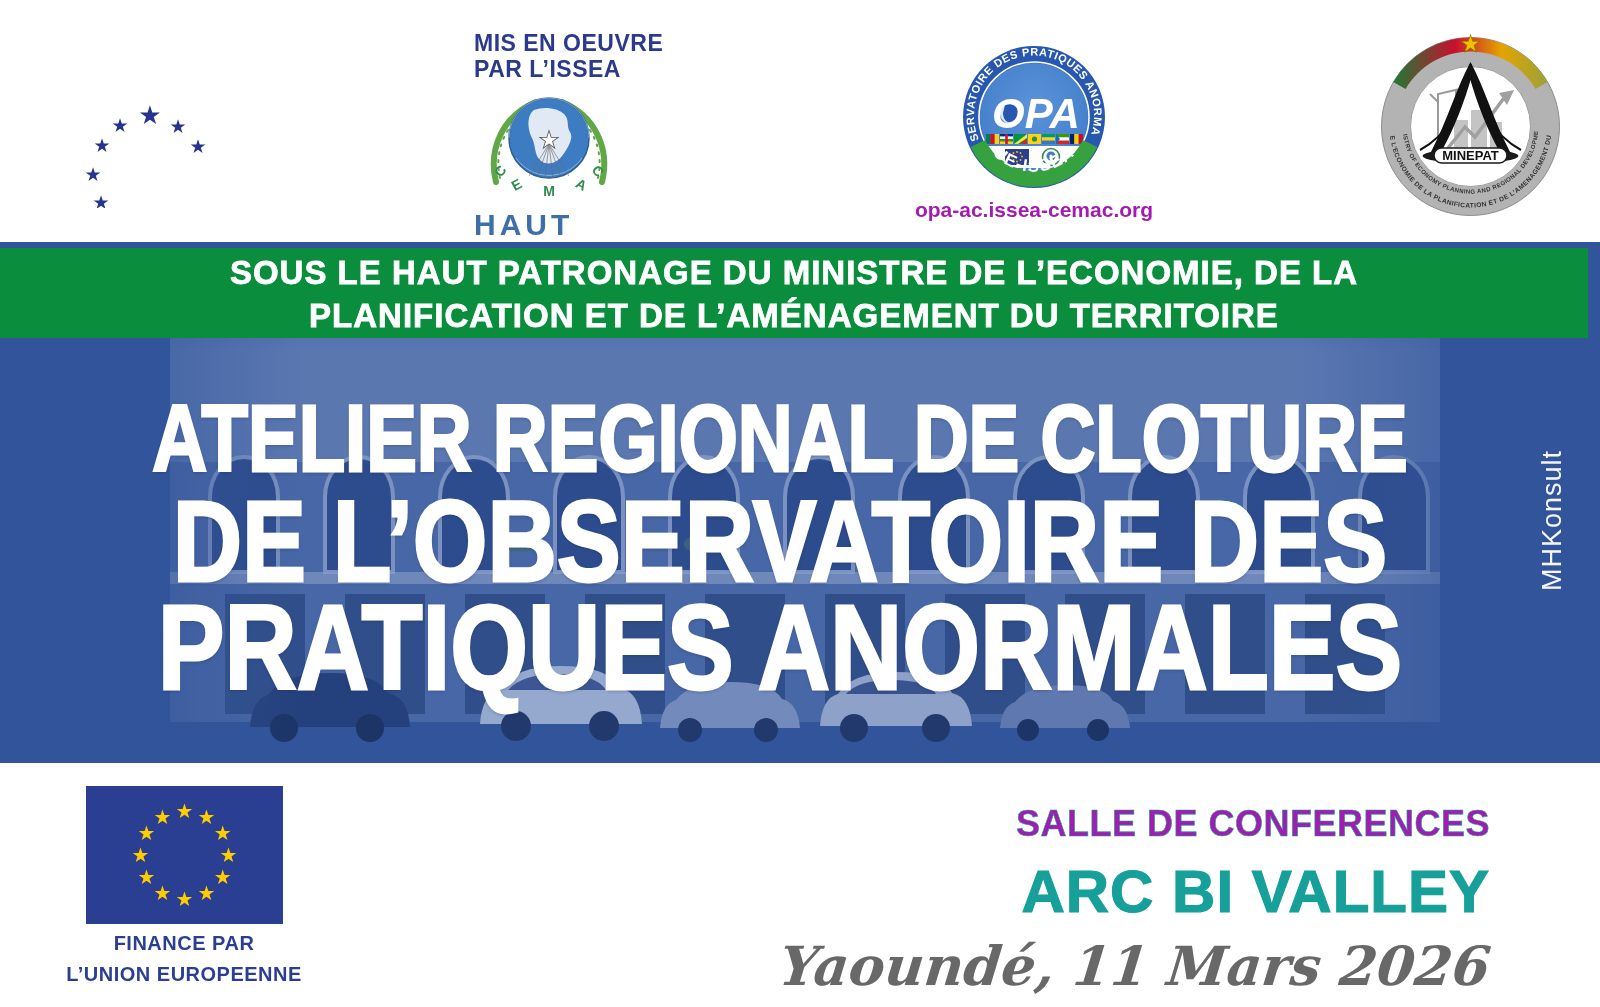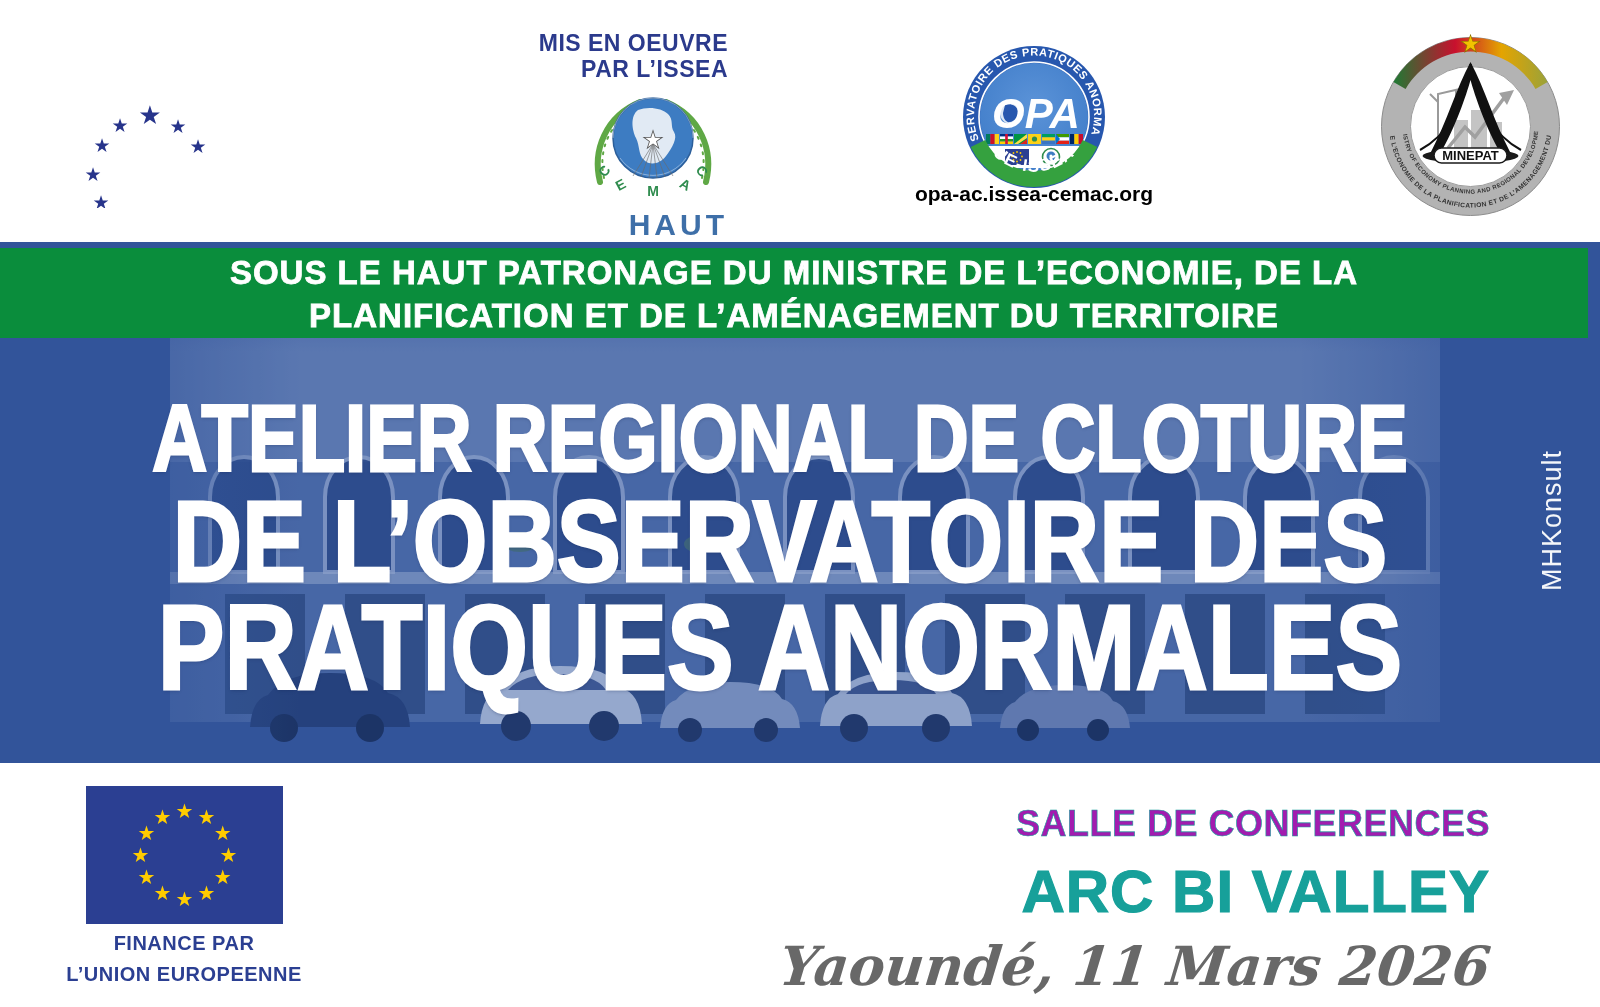--- a/index.html
+++ b/index.html
@@ -7,27 +7,27 @@
           font-family:"Liberation Sans",sans-serif;overflow:hidden;}
 
   
   .header{position:absolute;top:0;left:0;width:1600px;height:242px;background:#ffffff;}
 
   .gg{position:absolute;left:40px;top:48px;width:310px;height:160px;}
   .gg svg{position:absolute;left:0;top:0;}
   .gg-text{position:absolute;left:58px;top:54px;color:#27348B;font-weight:700;
            font-size:44px;line-height:52px;letter-spacing:-0.5px;}
 
-  .issea{position:absolute;left:464px;top:30px;width:264px;text-align:right;}
+  .issea{position:absolute;left:474px;top:30px;width:264px;text-align:left;}
   .issea-caption{color:#2B3A8C;font-weight:700;font-size:23px;line-height:26px;letter-spacing:0.5px;}
   .issea-emblem{margin-top:4px;}
   .issea-label{color:#3E6FA8;font-weight:700;font-size:30px;letter-spacing:4px;margin-top:-2px;}
 
   .opa{position:absolute;left:944px;top:42px;width:180px;text-align:center;}
-  .opa-url{position:absolute;left:-60px;top:140px;width:300px;color:#000000;
+  .opa-url{position:absolute;left:-60px;top:156px;width:300px;color:#a21caf;
            font-weight:800;font-size:21px;}
 
   .minepat{position:absolute;left:1378px;top:34px;width:185px;height:185px;}
 
   
   .hero{position:absolute;top:242px;left:0;width:1600px;height:521px;background:#d946ef;}
   .hero-photo{position:absolute;left:0;top:0;width:1600px;height:521px;}
 
   .banner{position:absolute;top:6px;left:0;right:12px;height:90px;background:#0A8D3C;
           text-align:center;color:#ffffff;font-weight:700;}

